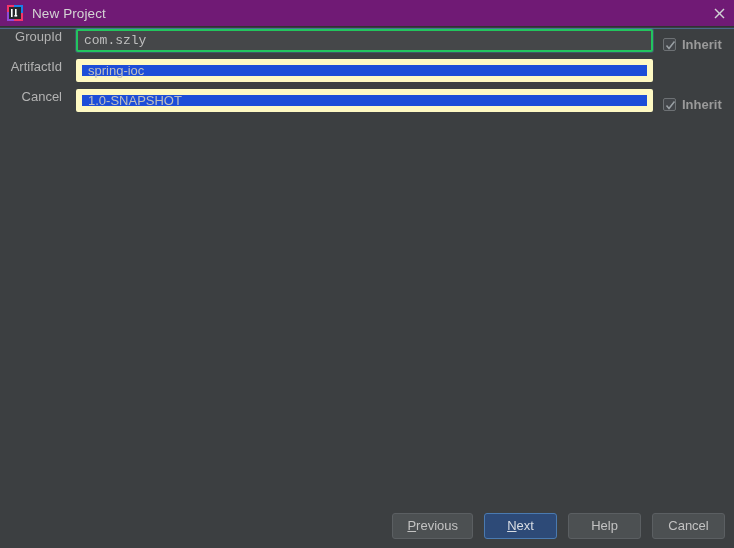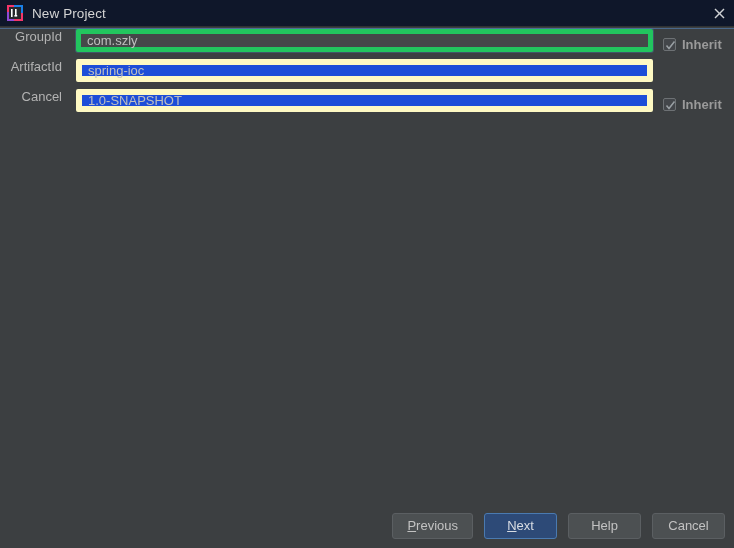--- a/index.html
+++ b/index.html
@@ -14,21 +14,21 @@
     font-size: 13px;
     color: #bbbbbb;
     -webkit-font-smoothing: antialiased;
   }
 
   
   .titlebar {
     position: absolute;
     left: 0; top: 0;
     width: 734px; height: 27px;
-    background: #0f172a;
+    background: #701a75;
     display: flex;
     align-items: center;
     border-bottom: 1px solid #2f3234;
   }
   .app-icon {
     width: 16px; height: 16px;
     margin-left: 7px;
     position: relative;
     flex: 0 0 auto;
   }
@@ -88,23 +88,24 @@
     border-radius: 2px;
     display: flex;
     align-items: center;
     padding: 0 6px;
     font-size: 13px;
     color: #bfbfbf;
     flex: 0 0 auto;
     cursor: text;
   }
   .field.focused {
-    border: 5px solid #22c55e;
+    border: 2px solid #22c55e;
     box-shadow: 0 0 0 1px rgba(77,126,174,0.35);
     background: #454749;
+    font-family: Liberation Mono, monospace;
   }
   .field .value {
     white-space: nowrap;
     overflow: hidden;
   }
 
   .inherit {
     margin-left: 10px;
     display: flex;
     align-items: center;

